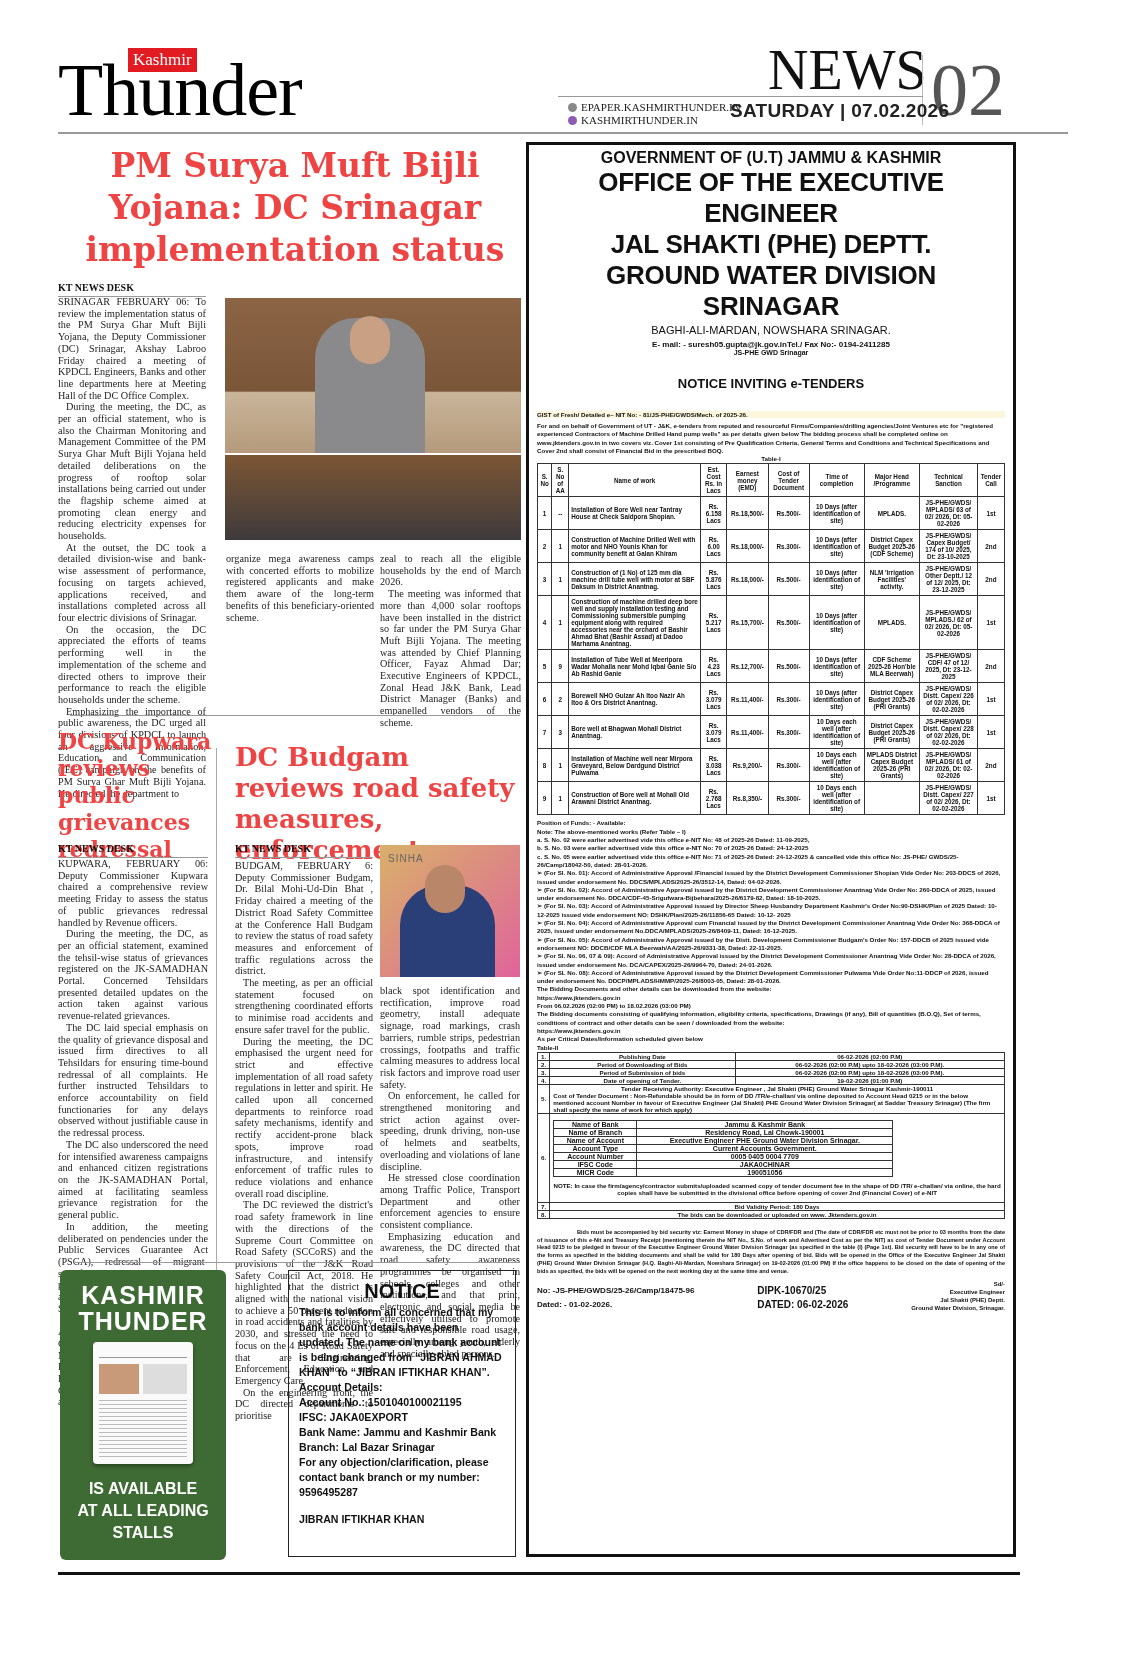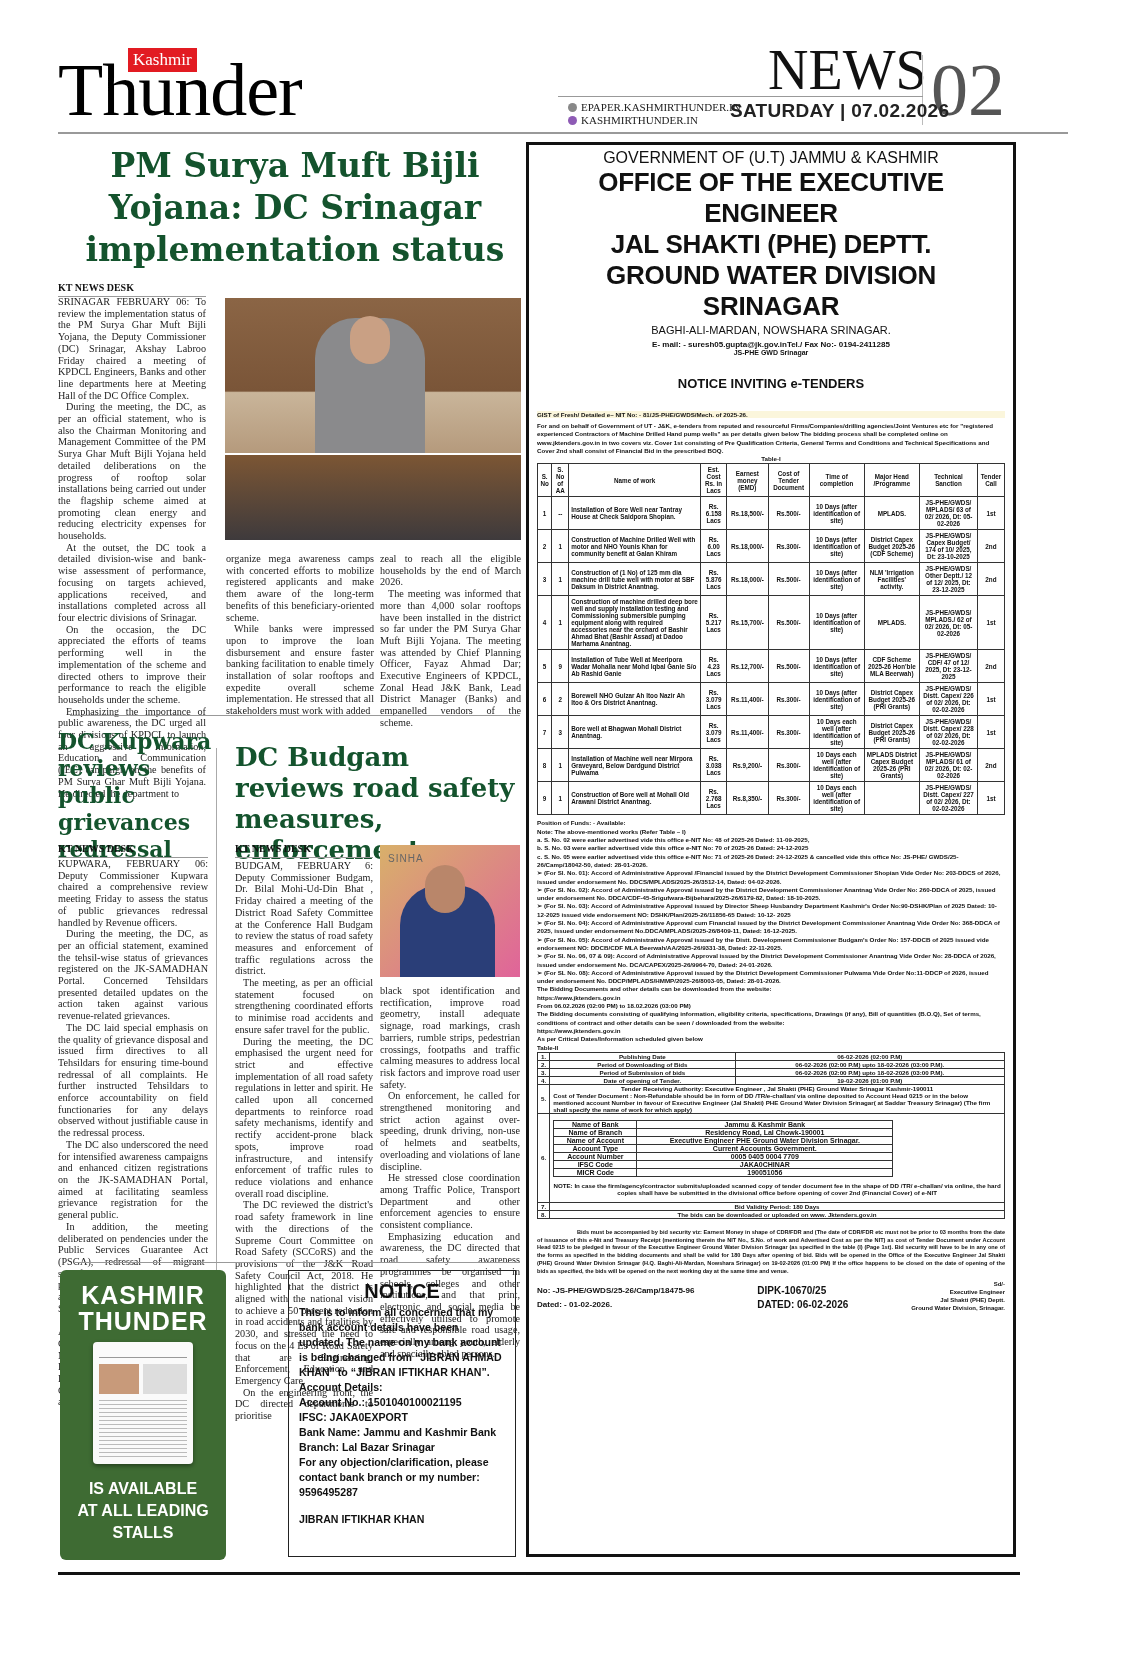--- a/index.html
+++ b/index.html
@@ -9,32 +9,32 @@
 .logo-thunder{left:58px;top:58px;font-family:"Liberation Serif",serif;font-size:74px;line-height:64px;letter-spacing:-1px;color:#000}
 .logo-kashmir{left:128px;top:48px;background:#e21b22;color:#fff;font-family:"Liberation Serif",serif;font-size:17px;padding:1px 5px;line-height:22px}
 .mast-rule{left:58px;top:132px;width:1010px;height:2px;background:#999}
 .news-word{left:768px;top:42px;font-family:"Liberation Serif",serif;font-size:56px;line-height:56px;color:#111}
 .page-num{left:922px;top:55px;font-family:"Liberation Serif",serif;font-size:74px;line-height:70px;color:#555;border-left:1px solid #bbb;padding-left:8px}
 .mast-subrule{left:558px;top:96px;width:365px;height:1px;background:#999}
 .web{left:568px;font-family:Liberation Serif, serif;font-size:11px;color:#222}
 .web .ic{display:inline-block;width:9px;height:9px;border-radius:50%;margin-right:4px;vertical-align:-1px}
 .dateline{left:730px;top:100px;font-family:"Liberation Sans",sans-serif;font-size:19px;font-weight:bold;color:#222;letter-spacing:.3px}
 
-.headline{font-family:"DejaVu Serif",serif;font-weight:bold;color:#14532d}
+.headline{font-family:"DejaVu Serif",serif;font-weight:bold;color:#ef4444}
 .byline{font-family:"Liberation Serif",serif;font-weight:bold;font-size:10px;border-bottom:1px solid #999;padding-bottom:3px}
 .col{font-family:"Liberation Serif",serif;font-size:10.2px;line-height:11.7px;text-align:justify;color:#222}
 .col p{text-indent:8px}
 .col p:first-child{text-indent:0}
 .photo{background:linear-gradient(#7a5a3c,#5a4028);overflow:hidden}
 .vrule{width:1px;background:#aaa}
 .hrule{height:1px;background:#999}
 
 .ad{left:526px;top:142px;width:490px;height:1415px;border:3px solid #111;font-family:"Liberation Sans",sans-serif;color:#111;padding:4px 8px}
 .ad .center{text-align:center}
-.t1{font-size:16px;font-weight:normal}
+.t1{font-size:16px;font-weight:bold}
 .t2{font-size:26px;font-weight:bold;line-height:31px;letter-spacing:-.3px}
 .tsm{font-size:7px}
 table.tender{border-collapse:collapse;width:100%;font-size:6.3px;font-weight:bold}
 table.tender th,table.tender td{border:1px solid #333;padding:2px 2px;text-align:center;vertical-align:middle}
 table.tender td.work{text-align:left}
 .notes{font-size:6.2px;font-weight:bold;line-height:8.3px}
 table.t2tab{border-collapse:collapse;width:100%;font-size:6.2px;font-weight:bold}
 table.t2tab td{border:1px solid #333;padding:0 3px;text-align:center}
 table.bank{border-collapse:collapse;font-size:7px;font-weight:bold;width:340px}
 table.bank td{border:1px solid #333;padding:0 3px;text-align:center}
@@ -65,21 +65,20 @@
     <p>On the occasion, the DC appreciated the efforts of teams performing well in the implementation of the scheme and directed others to improve their performance to reach the eligible households under the scheme.</p>
     <p>Emphasizing the importance of public awareness, the DC urged all four divisions of KPDCL to launch an aggressive Information, Education and Communication (IEC) campaign on the benefits of PM Surya Ghar Muft Bijli Yojana. He directed the department to</p>
   </div>
 <div class="abs photo" style="left:225px;top:298px;width:296px;height:155px;background:linear-gradient(180deg,#8b6545 0%,#7a5538 60%,#c9b59a 61%,#b59a7c 100%)">
   <div style="position:absolute;left:90px;top:20px;width:110px;height:135px;background:#8a8a8c;border-radius:40px 40px 0 0"></div>
   <div style="position:absolute;left:125px;top:18px;width:40px;height:48px;background:#c9a084;border-radius:20px"></div>
 </div>
 <div class="abs photo" style="left:225px;top:455px;width:296px;height:85px;background:linear-gradient(180deg,#7c5634,#3e3a3c)"></div>
 <div class="abs col" id="a1c2" style="left:226px;top:553px;width:148px">
     <p>organize mega awareness camps with concerted efforts to mobilize registered applicants and make them aware of the long-term benefits of this beneficiary-oriented scheme.</p>
-    <p>While banks were impressed upon to improve the loan disbursement and ensure faster banking facilitation to enable timely installation of solar rooftops and expedite overall scheme implementation. He stressed that all stakeholders must work with added</p>
   </div>
 <div class="abs col" id="a1c3" style="left:380px;top:553px;width:141px">
     <p>zeal to reach all the eligible households by the end of March 2026.</p>
     <p>The meeting was informed that more than 4,000 solar rooftops have been installed in the district so far under the PM Surya Ghar Muft Bijli Yojana. The meeting was attended by Chief Planning Officer, Fayaz Ahmad Dar; Executive Engineers of KPDCL, Zonal Head J&amp;K Bank, Lead District Manager (Banks) and empanelled vendors of the scheme.</p>
   </div>
 <div class="abs hrule" style="left:70px;top:715px;width:450px"></div>
 
 <div class="abs headline" style="left:58px;top:728px;width:160px;font-size:22px;line-height:27px;text-align:left">DC Kupwara reviews public grievances redressal</div>
 <div class="abs byline" style="left:58px;top:843px;width:150px">KT NEWS DESK</div>
 <div class="abs col" id="a2" style="left:58px;top:858px;width:150px">

